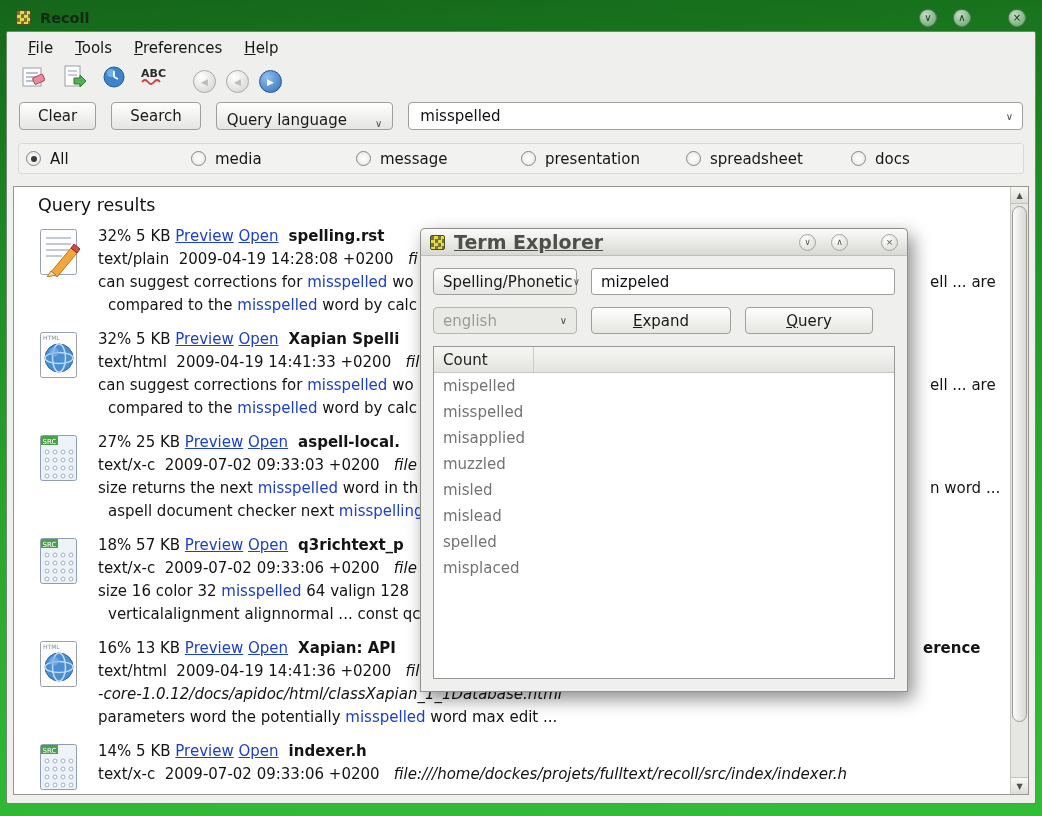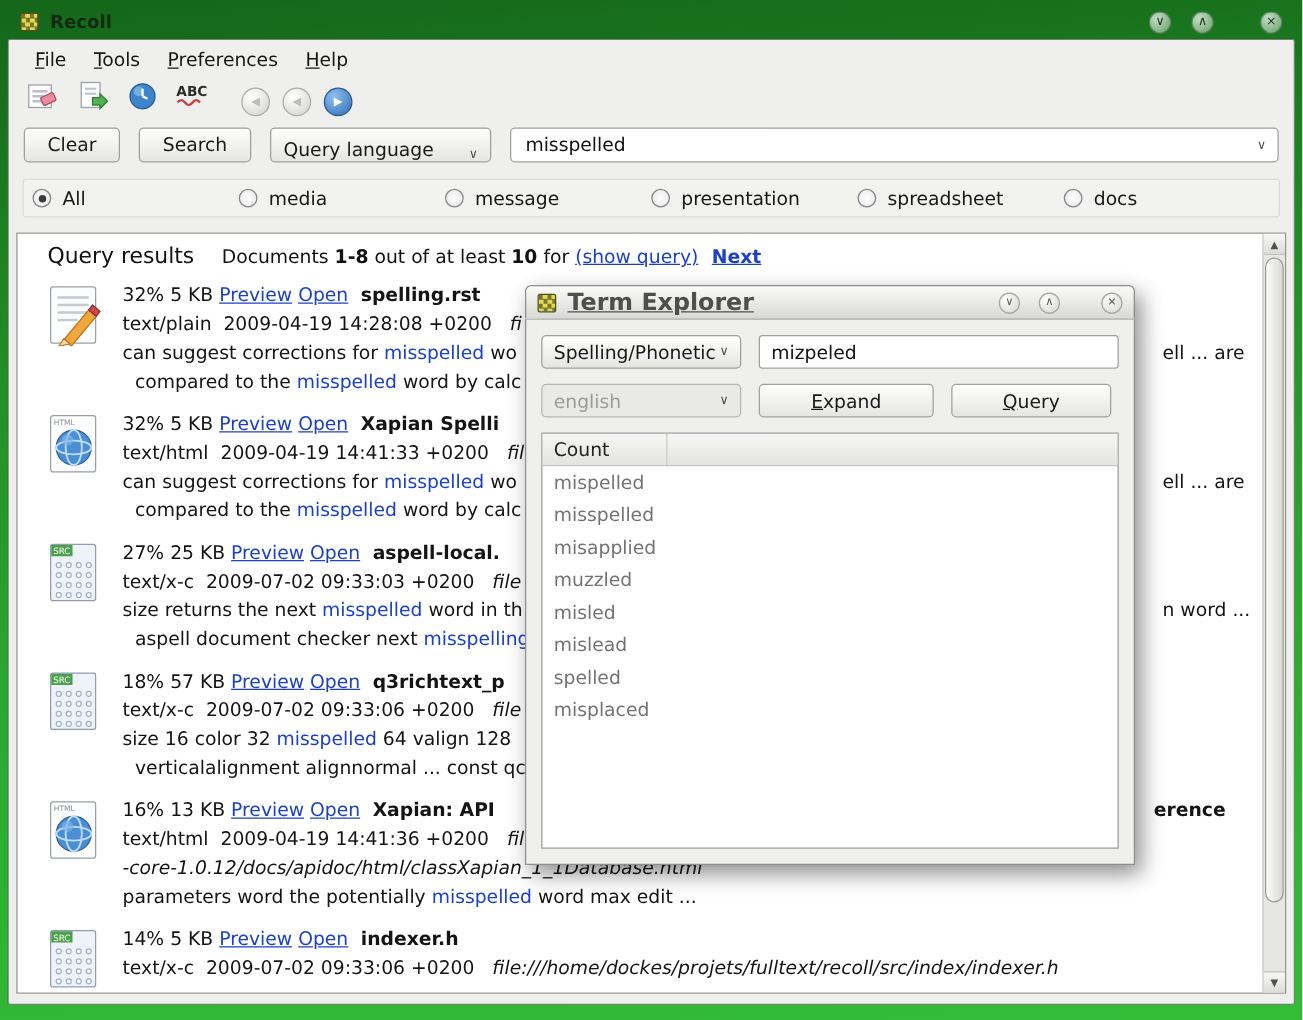--- a/index.html
+++ b/index.html
@@ -81,21 +81,21 @@
     filter: drop-shadow(5px 7px 9px rgba(0,0,0,.45)); }
   .dlg-titlebar { height: 27px; background: linear-gradient(#fbfbf9, #d8d8d4); border: 1px solid #8f8f8b; border-bottom: none;
     border-radius: 5px 5px 0 0; display: flex; align-items: center; padding: 0 9px; gap: 9px; }
   .dlg-title { font-weight: bold; color: #4e4e4c; font-size: 19px; flex: 1; text-decoration: underline; }
   .dbtn { width: 17px; height: 17px; border-radius: 50%; display: flex; align-items: center; justify-content: center;
     background: radial-gradient(circle at 35% 30%, #ffffff, #d4d4d0); border: 1px solid #a5a5a1; color: #545452; font-size: 9px; margin-left: 6px; }
   .dbtn.close-b { margin-left: 24px; }
   .dlg-body { height: 437px; background: #eff0ee; border: 1px solid #8f8f8b; border-top: 1px solid #bdbdb9;
     display: flex; flex-direction: column; padding: 12px; gap: 12px; }
   .dlg-row { display: flex; gap: 14px; align-items: center; }
-  .small-combo { width: 160px; height: 27px; padding: 0 9px; font-size: 15px; color: #191919;
+  .small-combo { width: 144px; height: 27px; padding: 0 9px; font-size: 15px; color: #191919;
     display: flex; align-items: center; justify-content: space-between; flex: none;
     background: linear-gradient(#fefefe, #e5e5e2); border: 1px solid #9fa09c; border-radius: 4px; }
   .small-combo.disabled { color: #9b9b98; background: #e9e9e6; border-color: #b5b5b1; }
   .dlg-input { flex: 1; height: 27px; border: 1px solid #9fa09c; border-radius: 3px; padding: 0 9px;
     font-size: 15px; font-family: inherit; background: #fff; color: #111; outline: none; }
   .kbtn { height: 27px; font-size: 15px; color: #191919; background: linear-gradient(#fefefe, #e5e5e2);
     border: 1px solid #9fa09c; border-radius: 4px; font-family: inherit; }
   .kbtn::first-letter { text-decoration: underline; }
   .kbtn.expand { width: 140px; }
   .kbtn.closeb { width: 128px; }
@@ -227,29 +227,20 @@
           <span class="radio-opt">
             <span class="radio"></span>
             <span>docs</span>
           </span>
         </div>
 
       <div class="results-frame">
         <div class="results-content">
           <div class="results-header">
             <span class="qr-title">Query results</span>
-            <span class="qr-info">
-              <span>Documents</span>
-              <b>1-8</b>
-              <span>out of at least</span>
-              <b>10</b>
-              <span>for</span>
-              <a class="rlink">(show query)</a>
-              <a class="rlink qr-next">Next</a>
-            </span>
           </div>
           <div id="results-list">
               <div class="entry">
                 <div class="entry-icon"><svg width="46" height="50" viewBox="0 0 46 50">
                     <rect x="2.5" y="2.5" width="36" height="45" rx="2" fill="#fdfdfd" stroke="#98a0a8"></rect>
                     <line x1="8" y1="11" x2="33" y2="11" stroke="#c4cad2" stroke-width="2"></line>
                     <line x1="8" y1="17" x2="33" y2="17" stroke="#c4cad2" stroke-width="2"></line>
                     <line x1="8" y1="23" x2="33" y2="23" stroke="#c4cad2" stroke-width="2"></line>
                     <line x1="8" y1="29" x2="24" y2="29" stroke="#c4cad2" stroke-width="2"></line>
                     <polygon points="13,45 33,21 39,26 19,50" fill="#f2a73d" stroke="#b4791f"></polygon>

